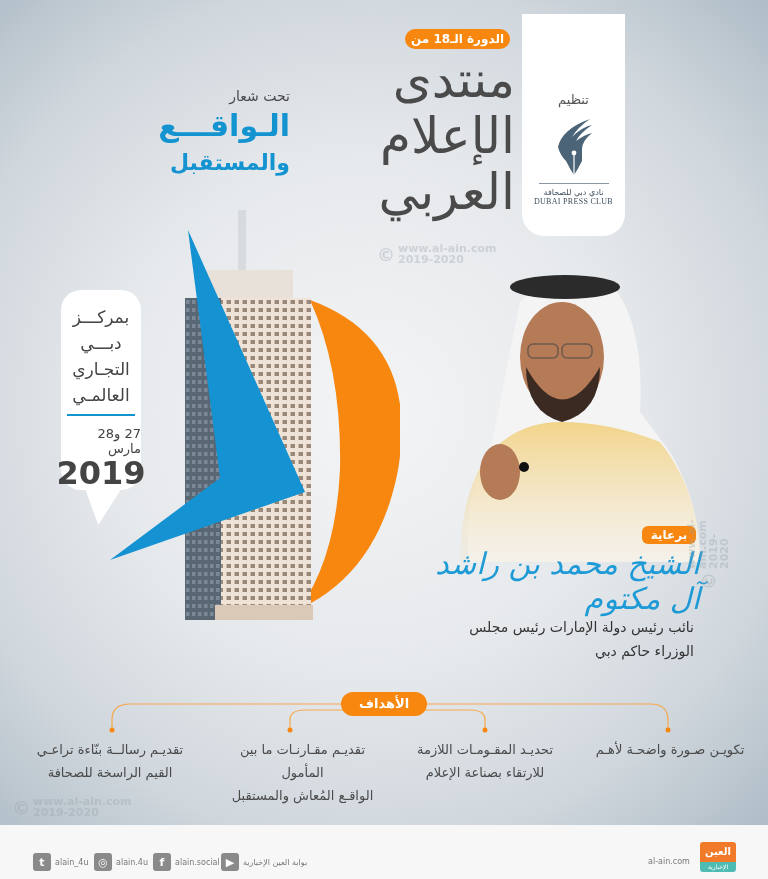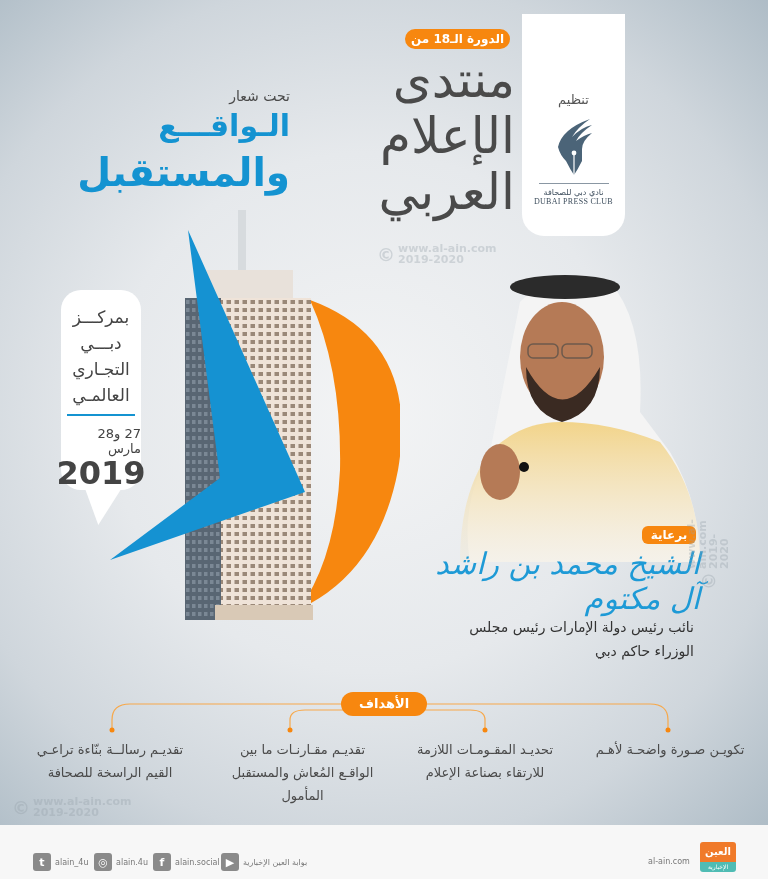--- a/index.html
+++ b/index.html
@@ -34,21 +34,21 @@
   }
   .forum-title {
     position: absolute; left: 300px; top: 52px; width: 215px;
     direction: rtl; text-align: right; color: #4a4a4a;
     font-family: "DejaVu Sans", sans-serif; font-weight: 300;
   }
   .forum-title div { font-size: 50px; line-height: 56px; letter-spacing: 2px; }
 
   .slogan-under { position: absolute; left: 110px; top: 88px; width: 180px; text-align: right; direction: rtl; font-size: 14px; color: #4a4a4a; }
   .slogan-1 { position: absolute; left: 110px; top: 108px; width: 180px; text-align: right; direction: rtl; font-size: 30px; font-weight: bold; color: #1493d1; letter-spacing: 2px; }
-  .slogan-2 { position: absolute; left: 110px; top: 150px; width: 180px; text-align: right; direction: rtl; font-size: 39px; font-weight: bold; color: #1493d1; }
+  .slogan-2 { position: absolute; left: 110px; top: 150px; width: 180px; text-align: right; direction: rtl; font-size: 22px; font-weight: bold; color: #1493d1; }
 
   .watermark { position: absolute; color: rgba(150,160,170,0.35); font-weight: bold; font-size: 11px; line-height: 11px; display: flex; align-items: center; gap: 3px; }
   .watermark .copy { font-size: 18px; }
 
   .venue-bubble {
     position: absolute; left: 61px; top: 290px; width: 80px; height: 200px;
     background: #fff; border-radius: 20px;
     display: flex; flex-direction: column; align-items: center;
   }
   .venue-bubble::after {
@@ -230,22 +230,22 @@
 
   <div class="goal" style="left:580px; width:180px;">
     <div>تكويـن صـورة واضحـة لأهـم</div>
   </div>
   <div class="goal" style="left:395px; width:180px;">
     <div>تحديـد المقـومـات اللازمة</div>
     <div>للارتقاء بصناعة الإعلام</div>
   </div>
   <div class="goal" style="left:215px; width:175px;">
     <div>تقديـم مقـارنـات ما بين</div>
+    <div>المأمول</div>
     <div>الواقـع المُعاش والمستقبل</div>
-    <div>المأمول</div>
   </div>
   <div class="goal" style="left:20px; width:180px;">
     <div>تقديـم رسالــة بنّاءة تراعـي</div>
     <div>القيم الراسخة للصحافة</div>
   </div>
 
   <div class="watermark" style="left:12px; top:796px;">
     <span class="copy">©</span>
     <span>
       <span style="display:block">www.al-ain.com</span>

